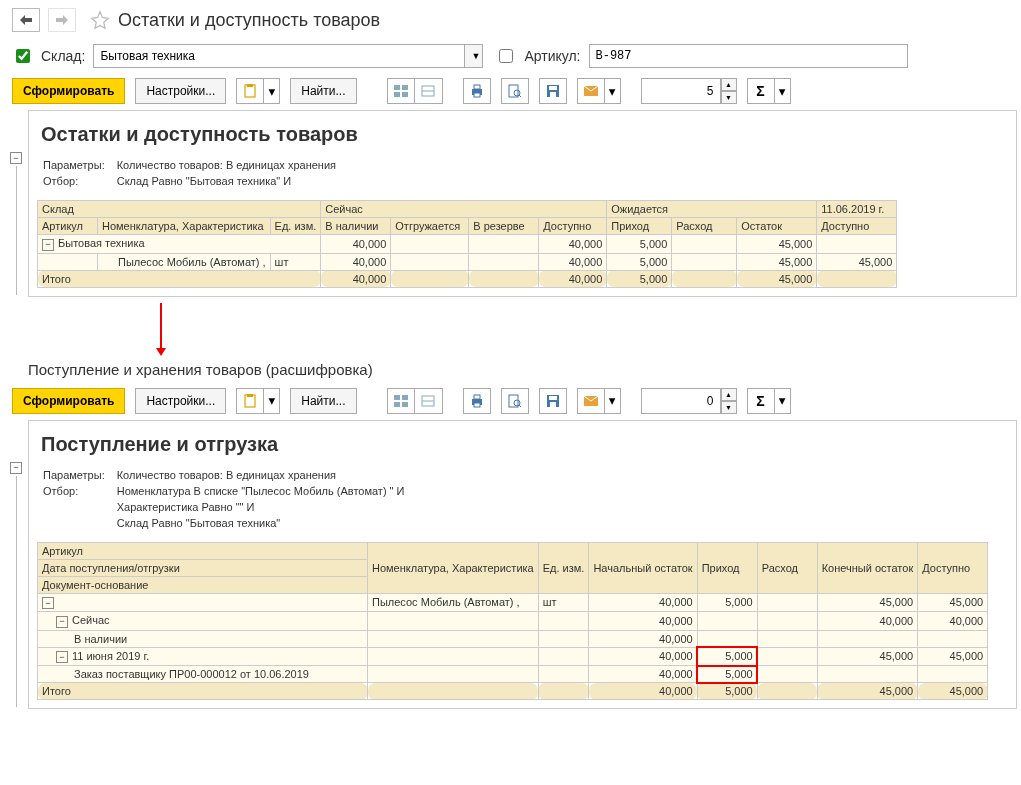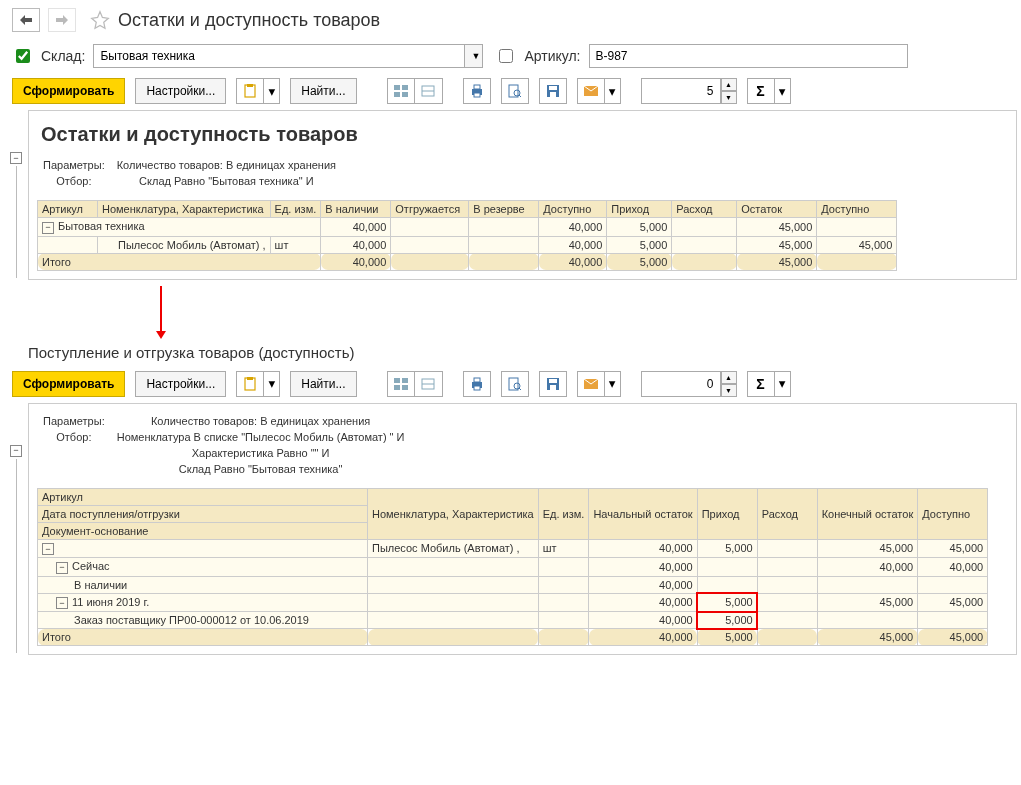--- a/index.html
+++ b/index.html
@@ -28,21 +28,21 @@
 .num-stepper { display: inline-flex; flex-direction: column; }
 .num-stepper button { width: 16px; height: 13px; border: 1px solid #aaa; background: #f5f5f5; font-size: 7px; padding: 0; line-height: 1; cursor: pointer; }
 
 .report-wrap { display: flex; padding: 0 4px; }
 .tree-gutter { width: 24px; display: flex; flex-direction: column; align-items: center; padding-top: 40px; }
 .tree-toggle { width: 12px; height: 12px; border: 1px solid #888; display: flex; align-items: center; justify-content: center; font-size: 9px; line-height: 1; cursor: pointer; margin-top: 2px; }
 .tree-line { width: 1px; flex: 1; background: #bbb; margin: 2px 0; }
 .report-body { flex: 1; border: 1px solid #ccc; padding: 8px; overflow: auto; }
 .report-title { font-size: 20px; font-weight: bold; margin: 4px 0 10px 4px; }
 .params-block { margin: 0 0 10px 4px; font-size: 11px; }
-.params-block td { padding: 1px 10px 1px 0; vertical-align: top; text-align: center; }
+.params-block td { padding: 1px 10px 1px 0; vertical-align: top; }
 
 table.grid { border-collapse: collapse; font-size: 11px; }
 table.grid th, table.grid td { border: 1px solid #ccc; padding: 2px 4px; white-space: nowrap; }
 table.grid th { background: #f5e9c3; font-weight: normal; text-align: left; }
 table.grid td.num { text-align: right; }
 table.grid tr.data-row td { background: #fffcee; margin-left: 40px; }
 table.grid tr.total-row td { background: #f5e9c3; border-radius: 7px; }
 .row-toggle { width: 12px; height: 12px; border: 1px solid #888; display: inline-flex; align-items: center; justify-content: center; font-size: 9px; line-height: 1; cursor: pointer; margin-right: 4px; }
 
 .arrow-down { width: 2px; height: 50px; background: #e00; margin: 6px auto 0 160px; position: relative; }
@@ -77,21 +77,21 @@
 
 <div class="filter-row">
   <input type="checkbox" class="checkbox" checked="" style="">
   <span class="filter-label">Склад:</span>
   <div class="select-wrap">
     <input class="select-input" style="width: 370px;" value="Бытовая техника">
     <button class="select-btn">▼</button>
   </div>
   <input type="checkbox" class="checkbox" style="margin-left: 8px;">
   <span class="filter-label">Артикул:</span>
-  <input class="text-input" style="width: 319px;" value="B-987">
+  <input class="text-input" style="width: 319px; font-family: Liberation Mono, monospace;" value="B-987">
 </div>
 
 <div class="toolbar-row">
   <button class="btn btn-primary">Сформировать</button>
   <button class="btn">
       <span>Настройки...</span>
     </button>
   <div class="icon-btn-group">
     <button class="icon-btn">
         <svg width="14" height="14">
@@ -180,20 +180,26 @@
           </tr>
       <tr>
             <td>Отбор:</td>
             <td>Склад Равно "Бытовая техника" И</td>
           </tr>
     </tbody>
       </table>
 
     <table class="grid">
       <tbody>
+          <tr>
+        <th colspan="3" rowspan="1">Склад</th>
+        <th colspan="4">Сейчас</th>
+        <th colspan="3">Ожидается</th>
+        <th>11.06.2019 г.</th>
+      </tr>
       <tr>
         <th style="width:60px">Артикул</th>
         <th style="width:170px">Номенклатура, Характеристика</th>
         <th style="width:30px">Ед. изм.</th>
         <th style="width:70px">В наличии</th>
         <th style="width:78px">Отгружается</th>
         <th style="width:70px">В резерве</th>
         <th style="width:68px">Доступно</th>
         <th style="width:65px">Приход</th>
         <th style="width:65px">Расход</th>
@@ -235,21 +241,21 @@
         <td class="num">45,000</td>
             <td></td>
       </tr>
     </tbody>
       </table>
   </div>
 </div>
 
 <div class="arrow-down"></div>
 
-<h2 class="section-title">Поступление и отгрузка товаров (доступность)</h2>
+<h2 class="section-title">Поступление и хранения товаров (расшифровка)</h2>
 
 <div class="toolbar-row">
   <button class="btn btn-primary">Сформировать</button>
   <button class="btn">
       <span>Настройки...</span>
     </button>
   <div class="icon-btn-group">
     <button class="icon-btn">
         <svg width="14" height="14">
           <rect x="2" y="1" width="10" height="12" fill="none" stroke="#d9a400" stroke-width="1.2"></rect>
@@ -321,20 +327,21 @@
     <button class="icon-btn" style="width:16px">▾</button>
   </div>
 </div>
 
 <div class="report-wrap">
   <div class="tree-gutter">
     <div class="tree-toggle">−</div>
     <div class="tree-line"></div>
   </div>
   <div class="report-body">
+    <div class="report-title">Поступление и отгрузка</div>
     <table class="params-block">
       <tbody>
           <tr>
             <td>Параметры:</td>
             <td>Количество товаров: В единицах хранения</td>
           </tr>
       <tr>
             <td>Отбор:</td>
             <td>Номенклатура В списке "Пылесос Мобиль (Автомат) " И</td>
           </tr>

